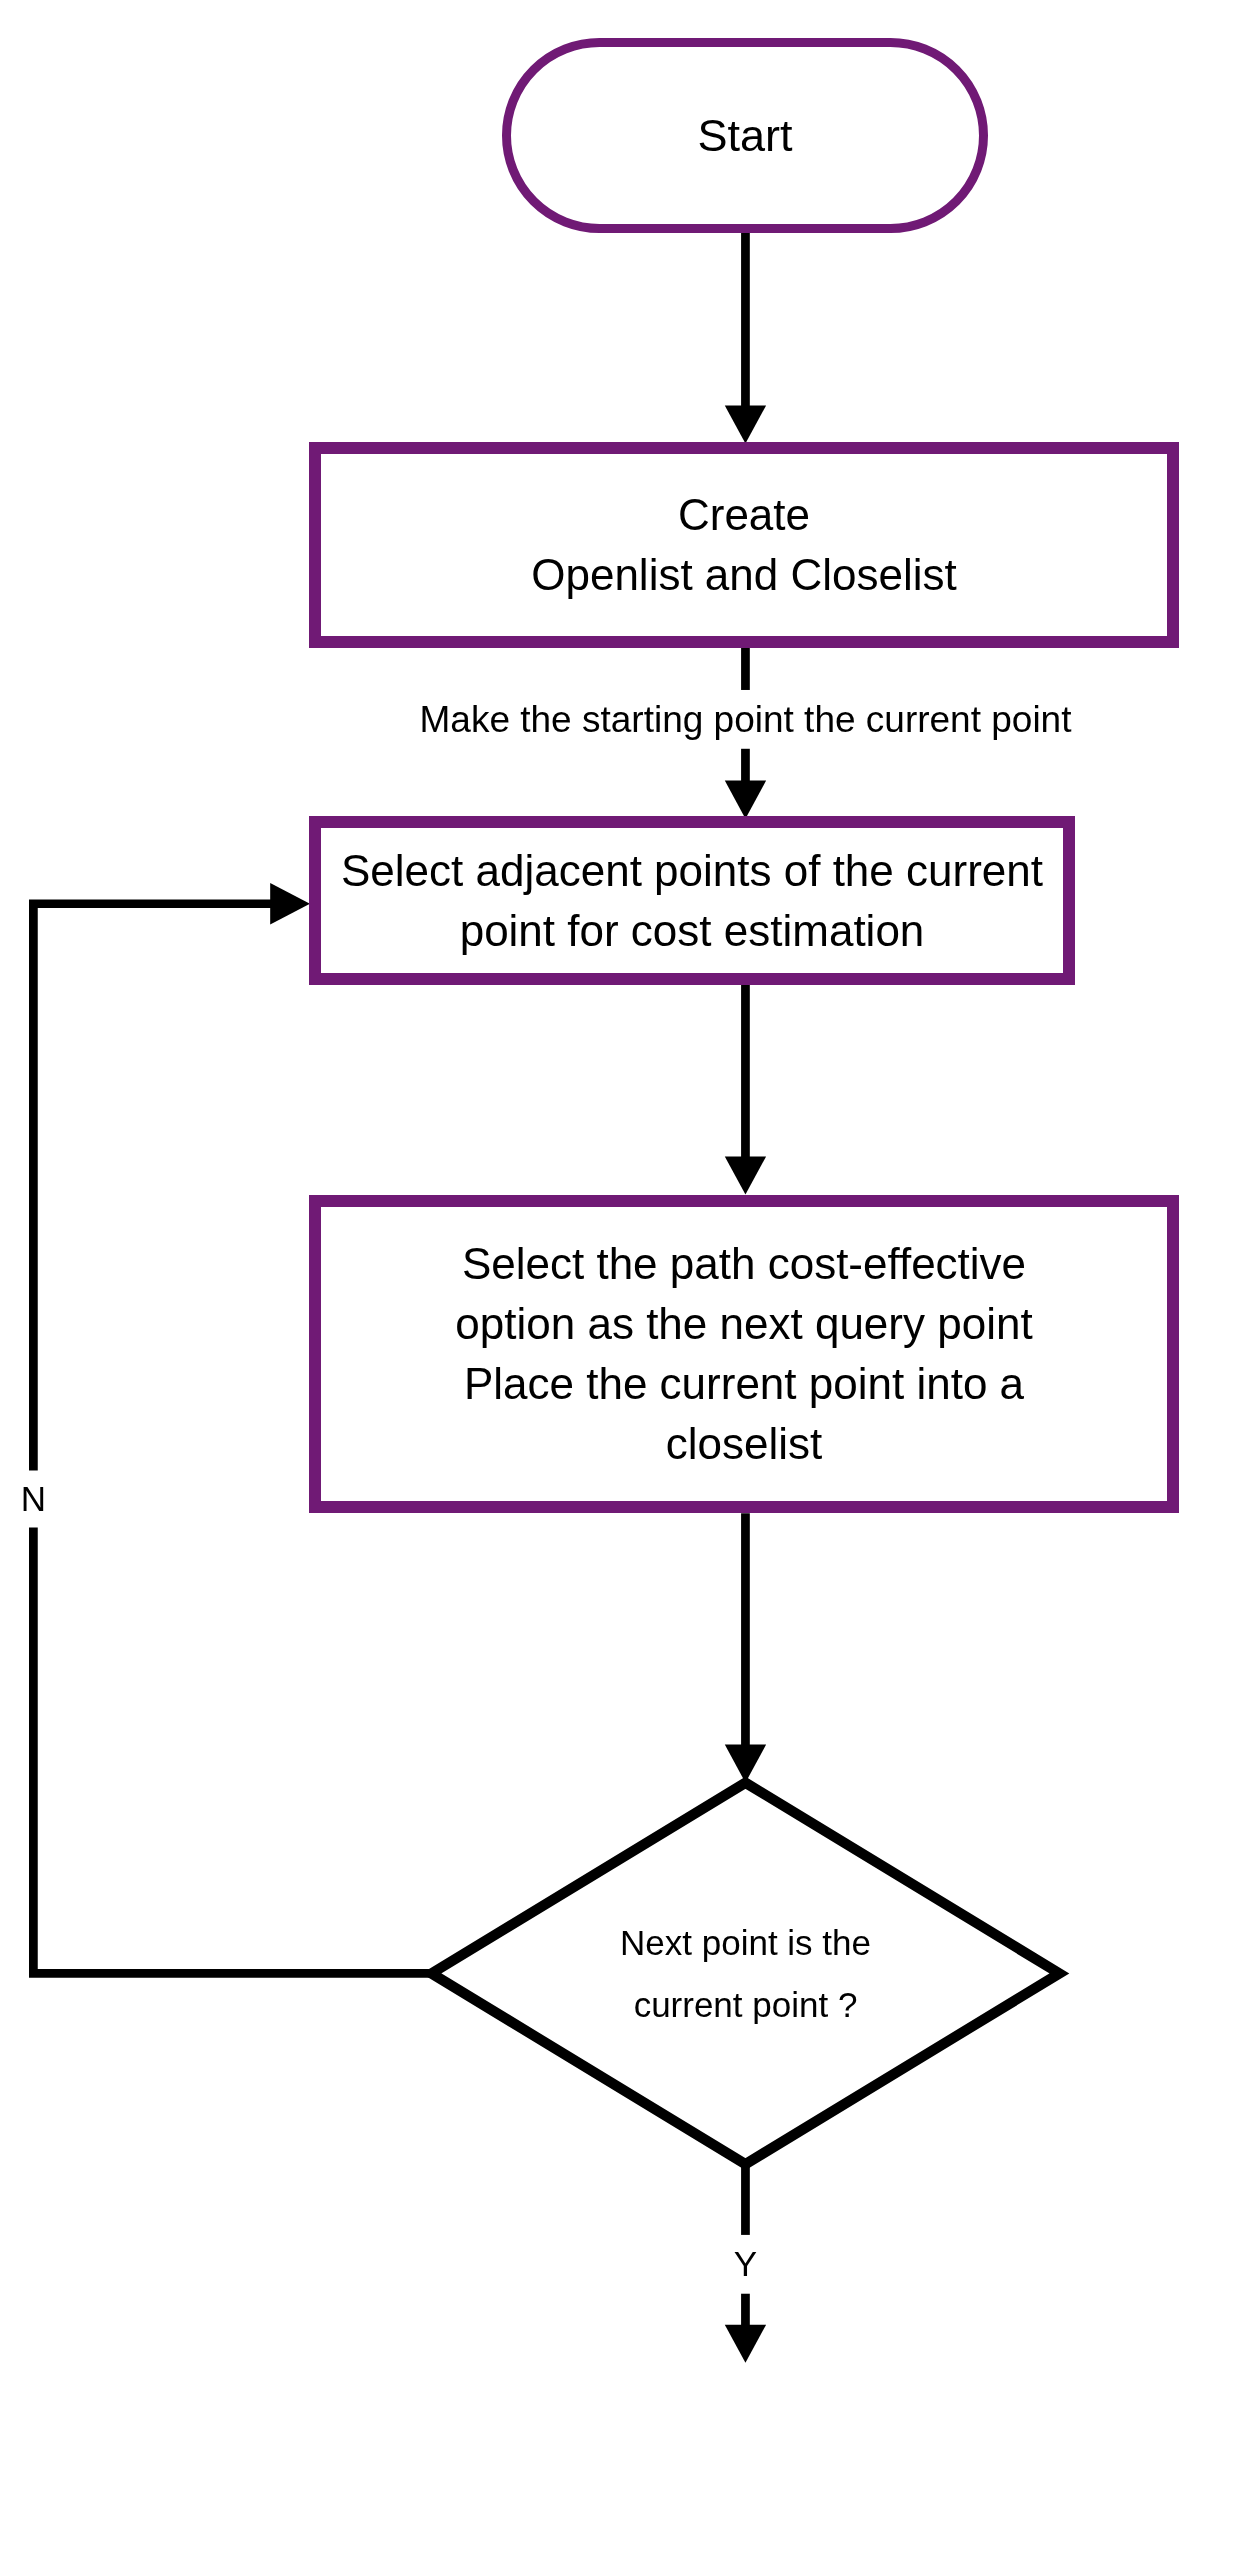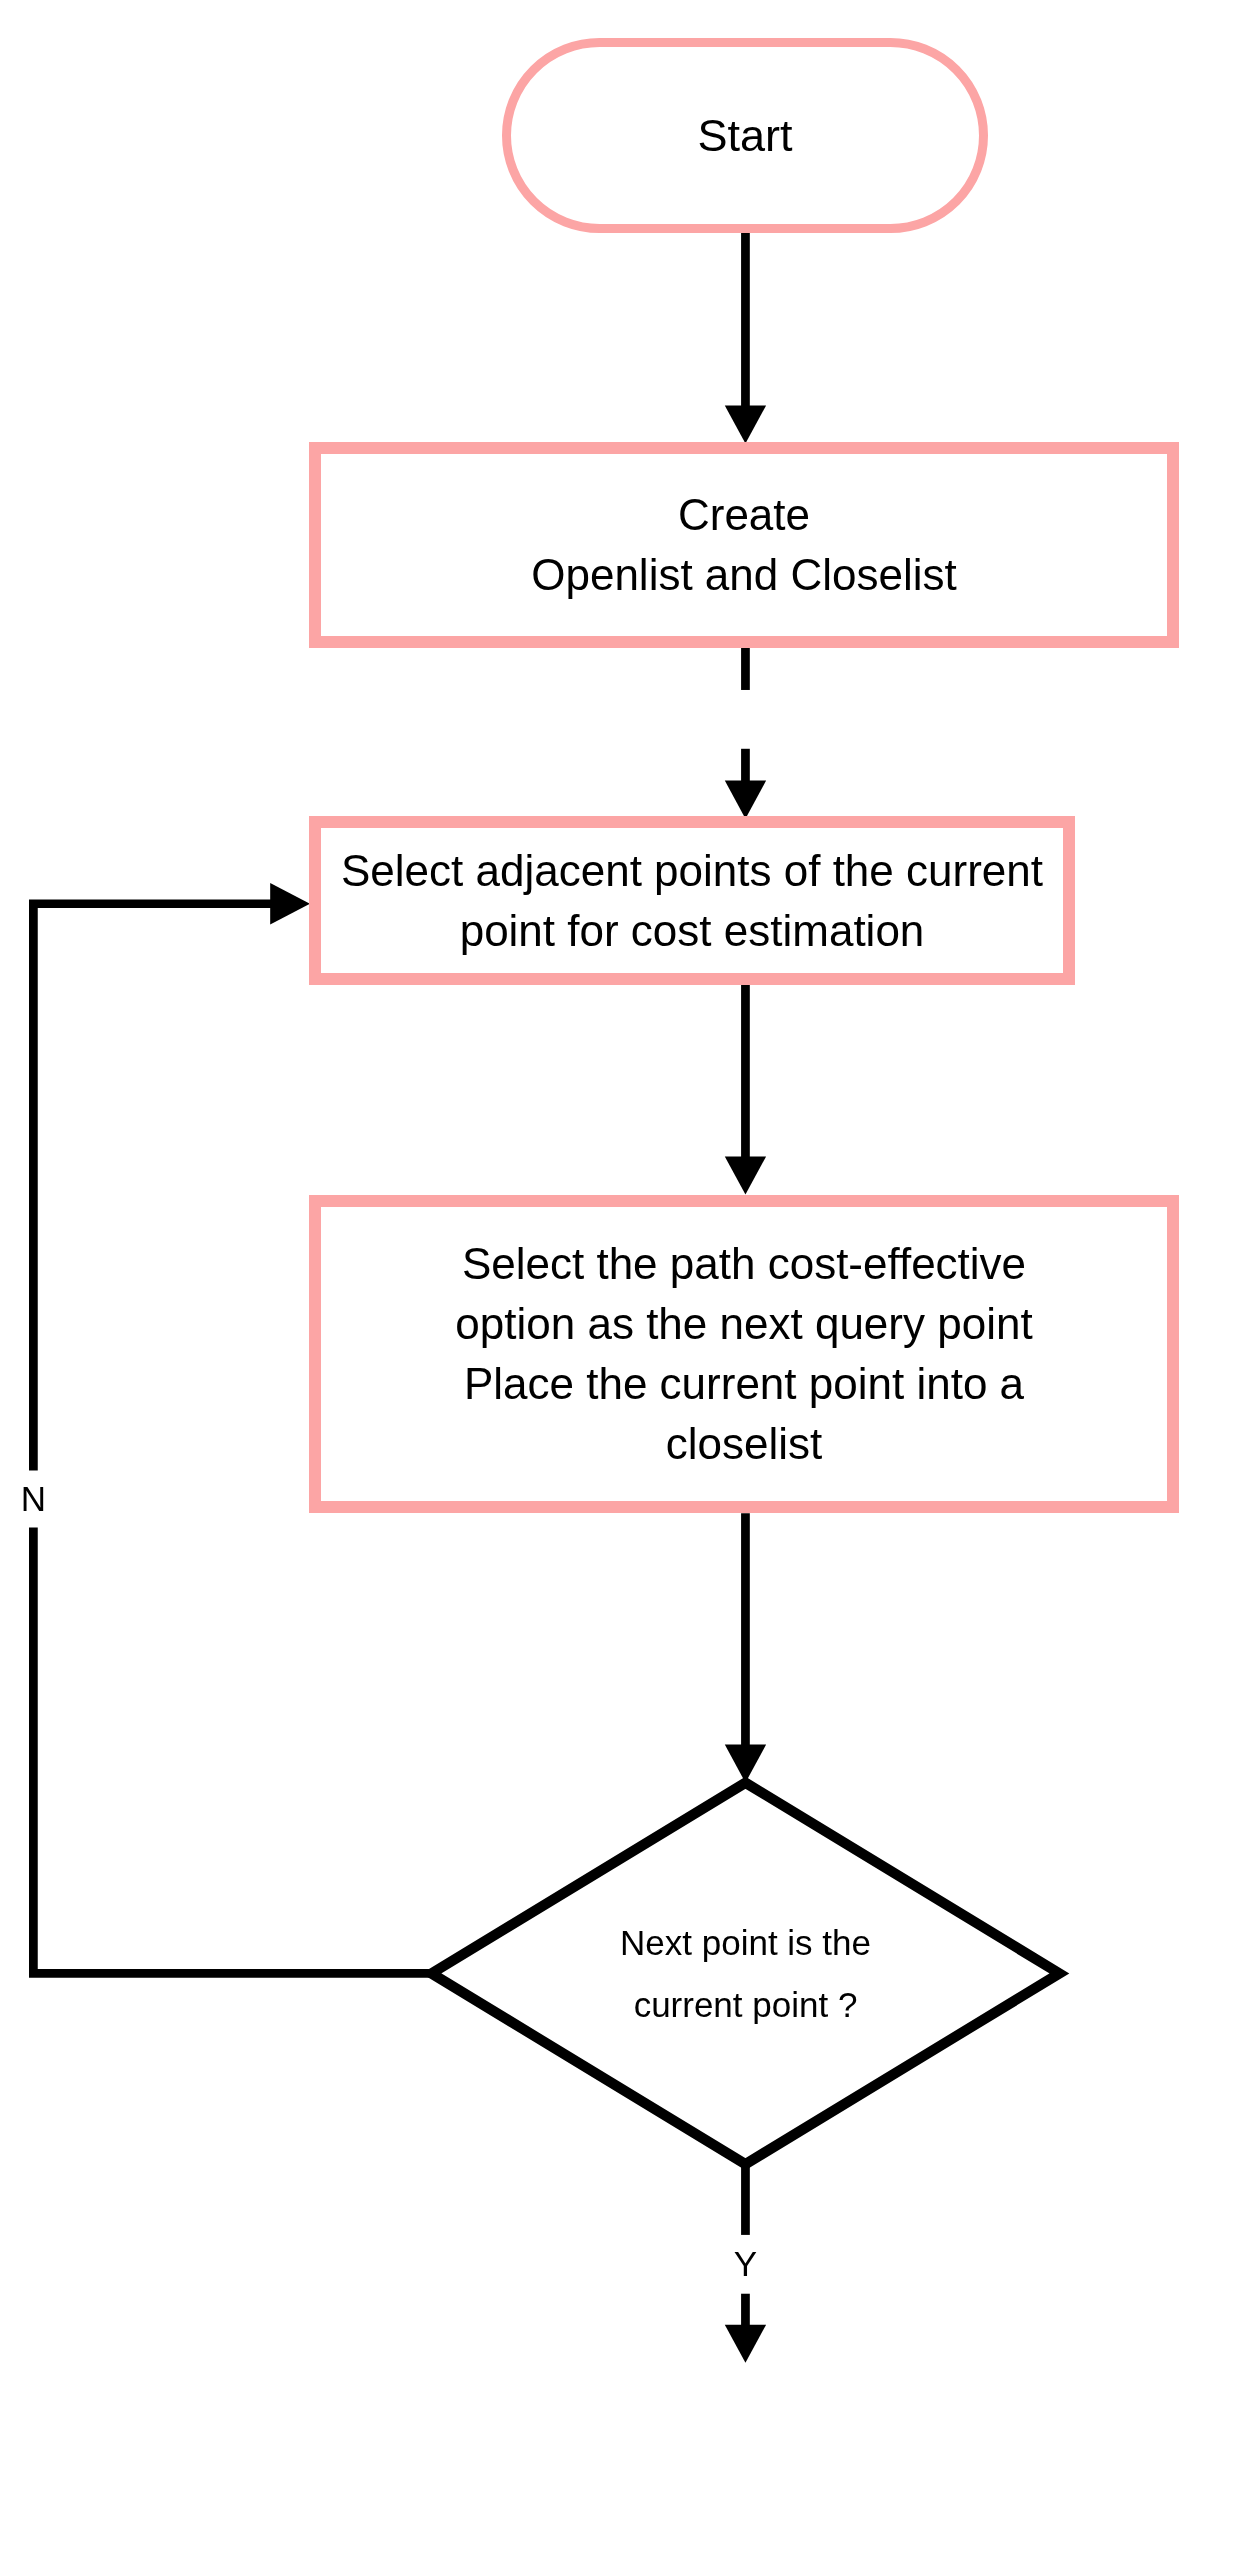--- a/index.html
+++ b/index.html
@@ -34,21 +34,21 @@
   #connectors polygon.diamond {
     fill: #ffffff;
     stroke: #000000;
     stroke-width: 13;
     stroke-linejoin: miter;
   }
   .node {
     position: absolute;
     box-sizing: border-box;
     background: #ffffff;
-    border: 12px solid #fca5a5;
+    border: 12px solid #701a75;
     display: flex;
     align-items: center;
     justify-content: center;
     text-align: center;
     font-size: 44px;
     line-height: 60px;
     white-space: pre;
   }
   .terminator {
     border-width: 9.5px;
@@ -122,20 +122,23 @@
 
   <div class="node terminator" style="left:502px; top:38px; width:486px; height:195px;">
     <span>Start</span>
   </div>
 
   <div class="node" style="left:309px; top:442px; width:870px; height:206px;">
     <span>Create
 Openlist and Closelist</span>
   </div>
 
+  <div class="edge-label" style="left:348px; top:695px; width:795px; height:49px;">
+    <span>Make the starting point the current point</span>
+  </div>
 
   <div class="node" style="left:309px; top:816px; width:766px; height:169px;">
     <span>Select adjacent points of the current
 point for cost estimation</span>
   </div>
 
   <div class="node" style="left:309px; top:1195px; width:870px; height:318px;">
     <span>Select the path cost-effective
 option as the next query point
 Place the current point into a

